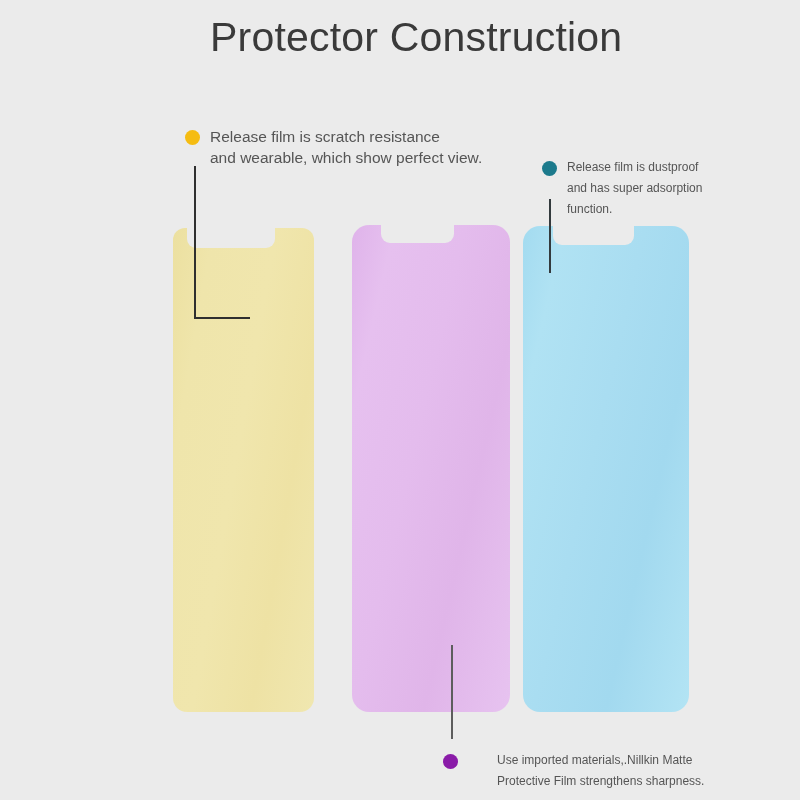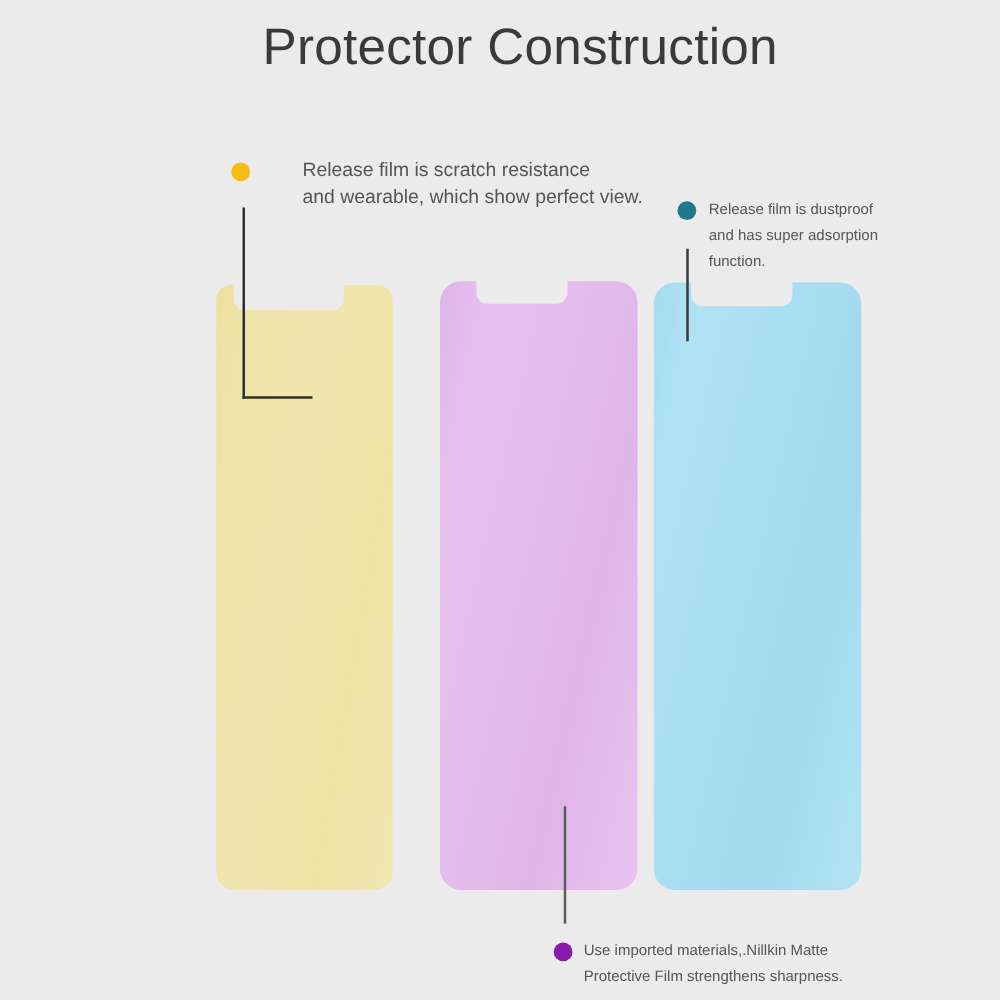--- a/index.html
+++ b/index.html
@@ -127,36 +127,36 @@
     margin-top: 4px;
   }
   .annotation-text {
     color: #555555;
     font-size: 12px;
     line-height: 21px;
     font-weight: 400;
     white-space: pre-line;
   }
 
-  #annot-yellow { left: 149px; top: 126px; gap: 32px; }
+  #annot-yellow { left: 149px; top: 126px; }
   #annot-yellow .bullet {
     width: 15px; height: 15px;
     background: #f5bc12;
     margin-right: 10px;
   }
   #annot-yellow .annotation-text { font-size: 15.5px; }
 
   #annot-blue { left: 506px; top: 157px; }
   #annot-blue .bullet {
     width: 15px; height: 15px;
     background: #1c7a8c;
     margin-right: 10px;
   }
 
-  #annot-purple { left: 407px; top: 750px; }
+  #annot-purple { left: 407px; top: 750px; gap: 30px; }
   #annot-purple .bullet {
     width: 15px; height: 15px;
     background: #8a1ba8;
     margin-right: 9px;
   }
 </style>
 </head>
 <body>
 
 <div id="stage">

